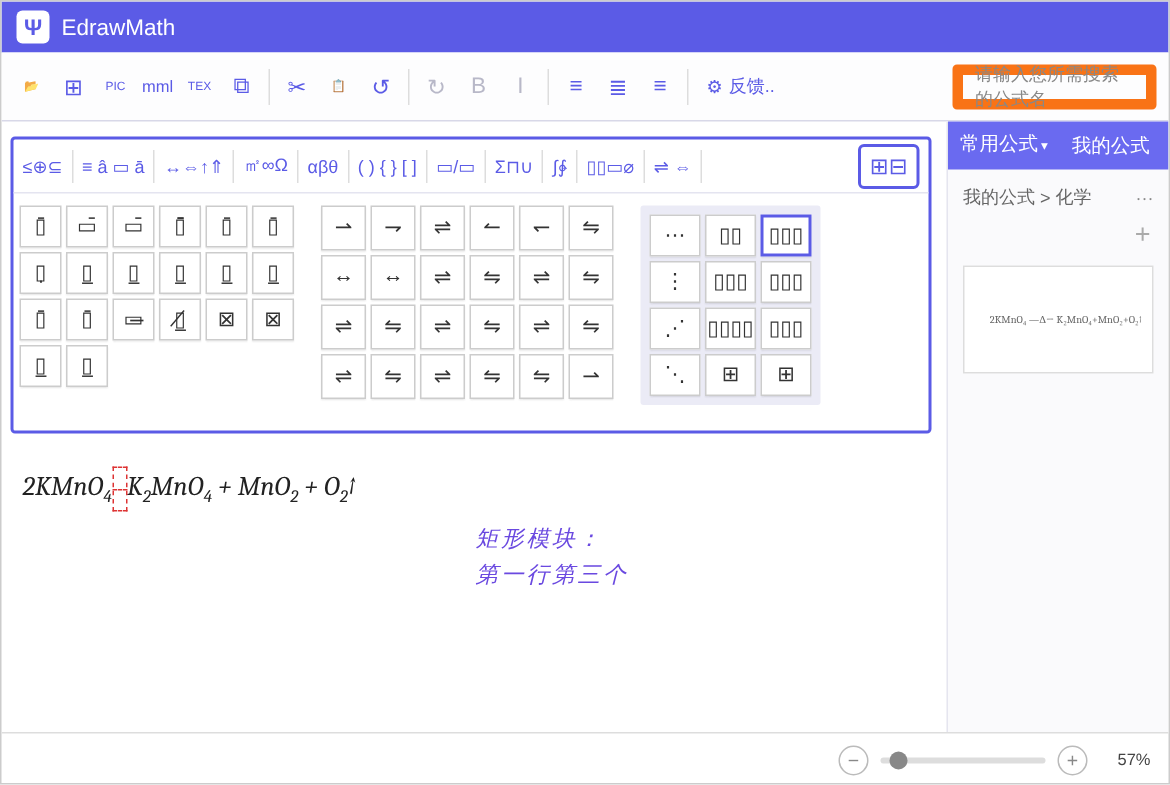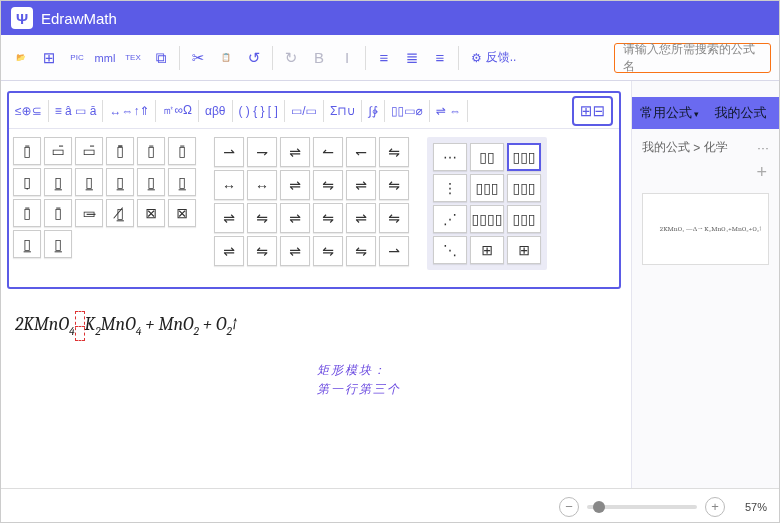--- a/index.html
+++ b/index.html
@@ -4,42 +4,42 @@
 <style>
   * { box-sizing: border-box; margin: 0; padding: 0; }
   body { font-family: "Segoe UI", Arial, sans-serif; font-size: 13px; background: #fff; width: 780px; height: 523px; overflow: hidden; border: 1px solid #ccc; }
   .header { background: #5b5be6; color: #fff; height: 34px; display: flex; align-items: center; padding: 0 10px; font-size: 15px; font-weight: 500; }
   .header .logo { width: 22px; height: 22px; background: #fff; color: #5b5be6; border-radius: 4px; display: inline-flex; align-items: center; justify-content: center; font-weight: bold; margin-right: 8px; font-size: 15px; }
   .toolbar { height: 46px; background: #fdfdfe; border-bottom: 1px solid #d8d8e8; display: flex; align-items: center; padding: 0 8px; gap: 4px; }
   .tb-btn { width: 24px; height: 24px; display: inline-flex; align-items: center; justify-content: center; color: #5b5be6; cursor: pointer; }
   .tb-btn.grey { color: #b8b8c8; }
   .tb-sep { width: 1px; height: 24px; background: #ddd; margin: 0 2px; }
   .feedback { color: #5b5be6; font-size: 12px; display: flex; align-items: center; gap: 4px; cursor: pointer; margin-left: 6px; }
-  .search { margin-left: auto; height: 30px; width: 157px; border: 1px solid #f97316; border-radius: 3px; padding: 0 8px; font-size: 12px; color: #888; display: flex; align-items: center; }
+  .search { margin-left: auto; height: 30px; width: 136px; border: 7px solid #f97316; border-radius: 3px; padding: 0 8px; font-size: 12px; color: #888; display: flex; align-items: center; }
   .main { display: flex; height: calc(523px - 34px - 46px - 36px); }
   .left-pane { flex: 1; padding: 10px 0 0 6px; }
   .formula-panel { border: 2px solid #5b5be6; border-radius: 3px; width: 614px; }
   .cat-row { display: flex; align-items: center; border-bottom: 1px solid #e4e4f0; height: 36px; padding: 0 4px; gap: 2px; }
   .cat-group { display: flex; align-items: center; gap: 1px; color: #5b5be6; font-size: 12px; padding: 0 2px; font-family: "Segoe UI Symbol", sans-serif; }
   .cat-sep { width: 1px; height: 22px; background: #ddd; margin: 0 2px; }
   .cat-selected { border: 2px solid #5b5be6; border-radius: 4px; padding: 4px 6px; margin-left: auto; margin-right: 2px; color: #5b5be6; font-size: 15px; }
   .sub-body { display: flex; padding: 8px 4px; gap: 18px; min-height: 158px; align-items: flex-start; }
   .grid { display: grid; gap: 3px; }
   .grid.g6 { grid-template-columns: repeat(6, 28px); grid-auto-rows: 28px; }
   .grid.g6b { grid-template-columns: repeat(6, 30px); grid-auto-rows: 30px; }
   .grid.g3 { grid-template-columns: repeat(3, 34px); grid-auto-rows: 28px; }
   .cell { border: 1px solid #ccc; background: #fff; display: flex; align-items: center; justify-content: center; font-size: 14px; font-family: "Cambria Math", "Segoe UI Symbol", serif; color: #333; cursor: pointer; box-shadow: 0 1px 1px rgba(0,0,0,0.08); }
   .cell.sel { border: 2px solid #5b5be6; }
   .grid-c-wrap { background: #ebebf6; padding: 6px; border-radius: 2px; }
   .editor { margin-top: 22px; padding: 0 8px; font-family: "Cambria", "Times New Roman", serif; font-style: italic; font-size: 18px; color: #222; position: relative; }
   .editor .box { display: inline-block; border: 1px dashed #d33; width: 10px; height: 30px; position: relative; vertical-align: middle; }
   .editor .box::before { content:""; position:absolute; left:-1px; top:50%; width:10px; border-top:1px dashed #d33; }
-  .annotation { position: absolute; left: 310px; top: 50px; color: #6a49e0; font-size: 12px; letter-spacing: 2px; line-height: 1.6; }
+  .annotation { position: absolute; left: 310px; top: 36px; color: #6a49e0; font-size: 15px; letter-spacing: 2px; line-height: 1.6; }
   .right-pane { width: 148px; background: #fafafc; border-left: 1px solid #e5e5ef; }
-  .tabs { background: #6a6af0; color: #0f172a; height: 32px; display: flex; align-items: center; font-size: 13px; margin-top: 16px; }
+  .tabs { background: #6a6af0; color: #ffffff; height: 32px; display: flex; align-items: flex-end; font-size: 13px; }
   .tabs .tab { padding: 0 8px; line-height: 32px; cursor: pointer; }
   .tabs .caret { font-size: 9px; margin-left: 2px; }
   .breadcrumb { font-size: 12px; color: #666; padding: 10px 10px 6px; display: flex; align-items: center; }
   .breadcrumb .dots { margin-left: auto; color: #888; cursor: pointer; }
   .add { text-align: right; padding: 0 12px 6px; color: #aaa; font-size: 18px; cursor: pointer; }
   .thumb { margin: 4px 10px; border: 1px solid #ddd; height: 72px; display:flex; align-items:center; justify-content:center; font-size:7px; color:#666; font-family: "Cambria", serif; background: #fff; cursor:pointer;padding-left:10px; }
   .statusbar { height: 36px; border-top: 1px solid #ddd; display: flex; align-items: center; justify-content: flex-end; padding: 0 12px; gap: 8px; }
   .zoom-btn { width: 20px; height: 20px; border: 1px solid #bbb; border-radius: 50%; display: inline-flex; align-items: center; justify-content: center; color: #888; font-size: 13px; cursor: pointer; }
   .slider { width: 110px; height: 4px; background: #ddd; border-radius: 2px; position: relative; }
   .slider .thumb-dot { position: absolute; left: 6px; top: -4px; width: 12px; height: 12px; background: #888; border-radius: 50%; }

